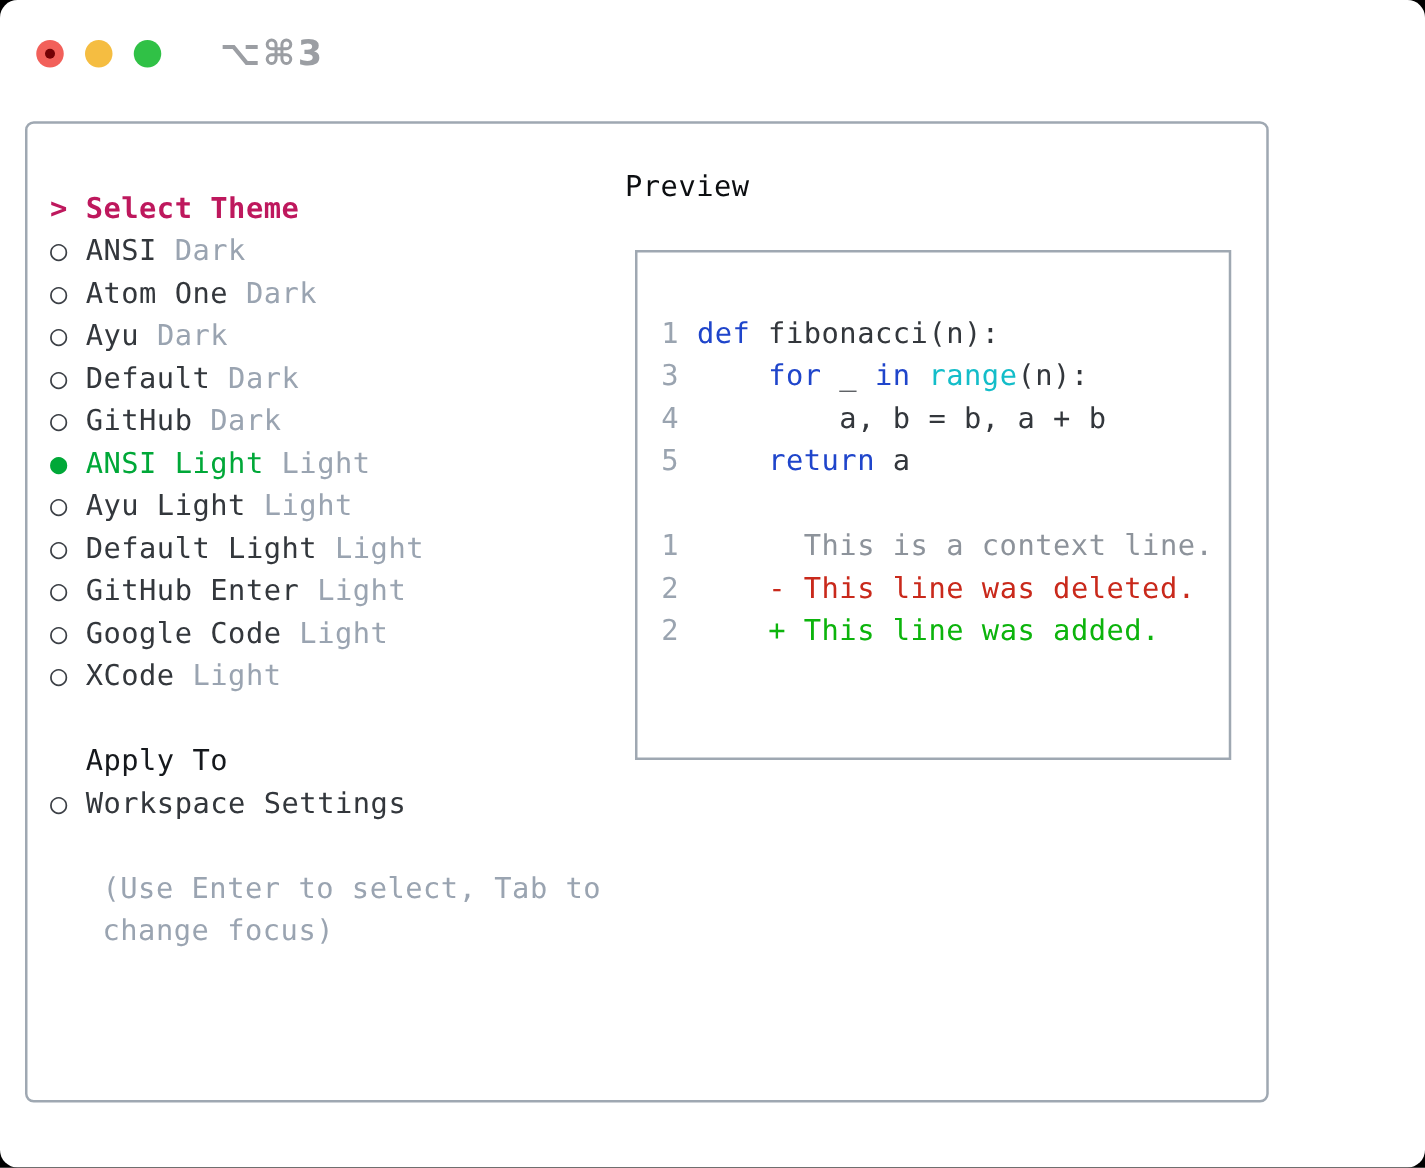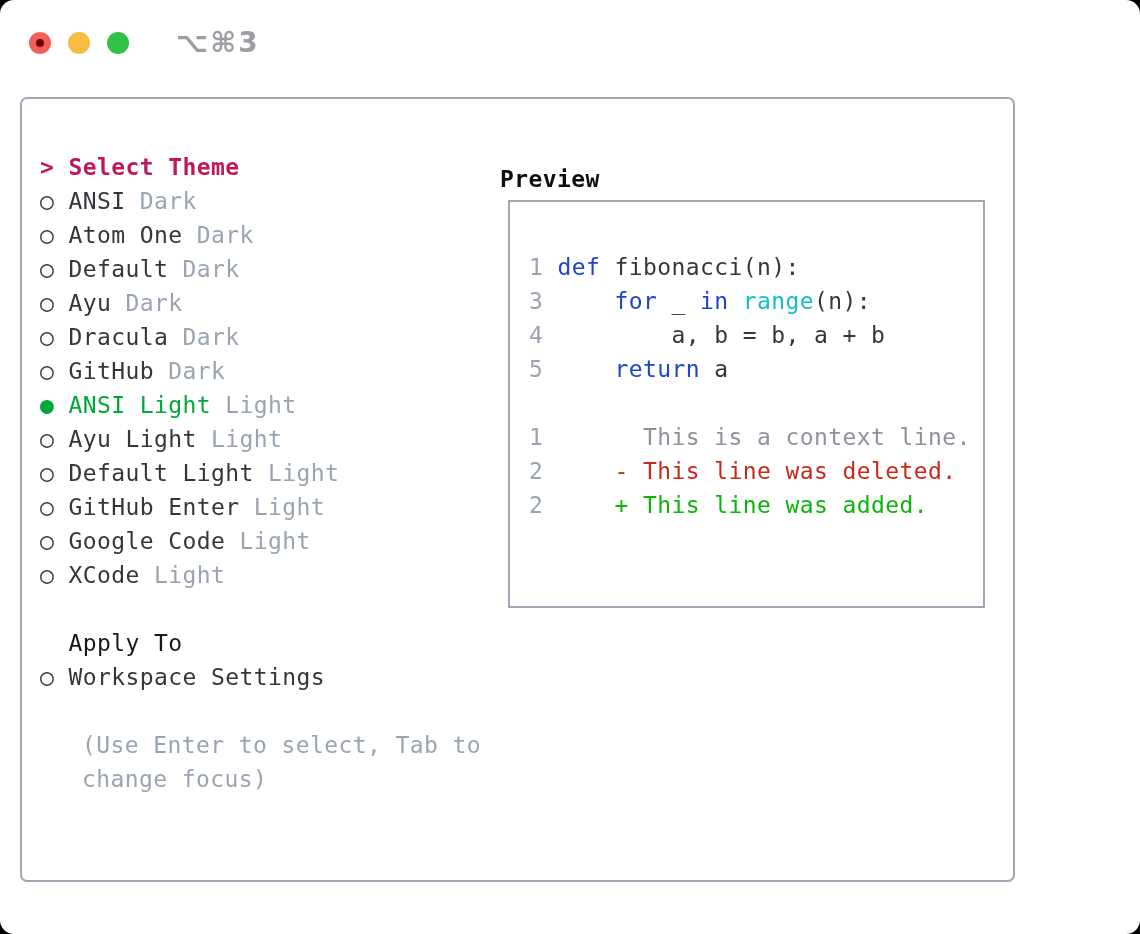--- a/index.html
+++ b/index.html
@@ -32,21 +32,21 @@
   .theme-col{position:absolute;left:18px;top:51px;}
   .hdr{font-weight:700;color:#be185d;}
   .marker{color:#3c4046;}
   .marker.sel{color:var(--c-selectedGreen,#00a838);}
   .t-name{color:#33373c;}
   .t-name.sel{color:var(--c-selectedGreen,#00a838);}
   .t-variant{color:var(--c-mutedGray,#9aa4b1);}
   .apply-hdr{color:#15181c;}
   .help{color:var(--c-mutedGray,#9aa4b1);margin-left:42px;}
   
-  .preview-label{position:absolute;left:478px;top:63px;font-weight:700;color:#0c0e11;}
+  .preview-label{position:absolute;left:478px;top:34px;font-weight:400;color:#0c0e11;}
   .preview-box{
     position:absolute;left:486px;top:101px;width:473px;height:404px;
     border:2px solid #9fa8b2;background:#fff;overflow:hidden;
   }
   .code-pre{padding:48px 0 0 19px;}
   .tok-ln{color:var(--c-lineNumberGray,#9aa4b0);}
   .tok-fg{color:#33373c;}
   .tok-kw{color:var(--c-keywordBlue,#1f45cb);}
   .tok-fn{color:var(--c-functionCyan,#13bdc9);}
   .tok-num{color:var(--c-numberGreen,#0cb40c);}
@@ -66,23 +66,22 @@
     <span class="title-text">⌥⌘3</span>
   </div>
 
   <div class="panel">
 
     <div class="theme-col">
       <pre class="row hdr"><span class="hdr">&gt;</span> <span>Select Theme</span></pre>
       <div id="theme-list">
           <pre class="row"><span class="marker">○</span> <span class="t-name">ANSI</span> <span class="t-variant">Dark</span></pre>
           <pre class="row"><span class="marker">○</span> <span class="t-name">Atom One</span> <span class="t-variant">Dark</span></pre>
+          <pre class="row"><span class="marker">○</span> <span class="t-name">Ayu</span> <span class="t-variant">Dark</span></pre>
           <pre class="row"><span class="marker">○</span> <span class="t-name">Default</span> <span class="t-variant">Dark</span></pre>
-          <pre class="row"><span class="marker">○</span> <span class="t-name">Ayu</span> <span class="t-variant">Dark</span></pre>
-          <pre class="row"><span class="marker">○</span> <span class="t-name">Dracula</span> <span class="t-variant">Dark</span></pre>
           <pre class="row"><span class="marker">○</span> <span class="t-name">GitHub</span> <span class="t-variant">Dark</span></pre>
           <pre class="row"><span class="marker sel">●</span> <span class="t-name sel">ANSI Light</span> <span class="t-variant">Light</span></pre>
           <pre class="row"><span class="marker">○</span> <span class="t-name">Ayu Light</span> <span class="t-variant">Light</span></pre>
           <pre class="row"><span class="marker">○</span> <span class="t-name">Default Light</span> <span class="t-variant">Light</span></pre>
           <pre class="row"><span class="marker">○</span> <span class="t-name">GitHub Enter</span> <span class="t-variant">Light</span></pre>
           <pre class="row"><span class="marker">○</span> <span class="t-name">Google Code</span> <span class="t-variant">Light</span></pre>
           <pre class="row"><span class="marker">○</span> <span class="t-name">XCode</span> <span class="t-variant">Light</span></pre>
         </div>
       <pre class="row"> </pre>
       <pre class="row apply-hdr">  <span>Apply To</span></pre>

